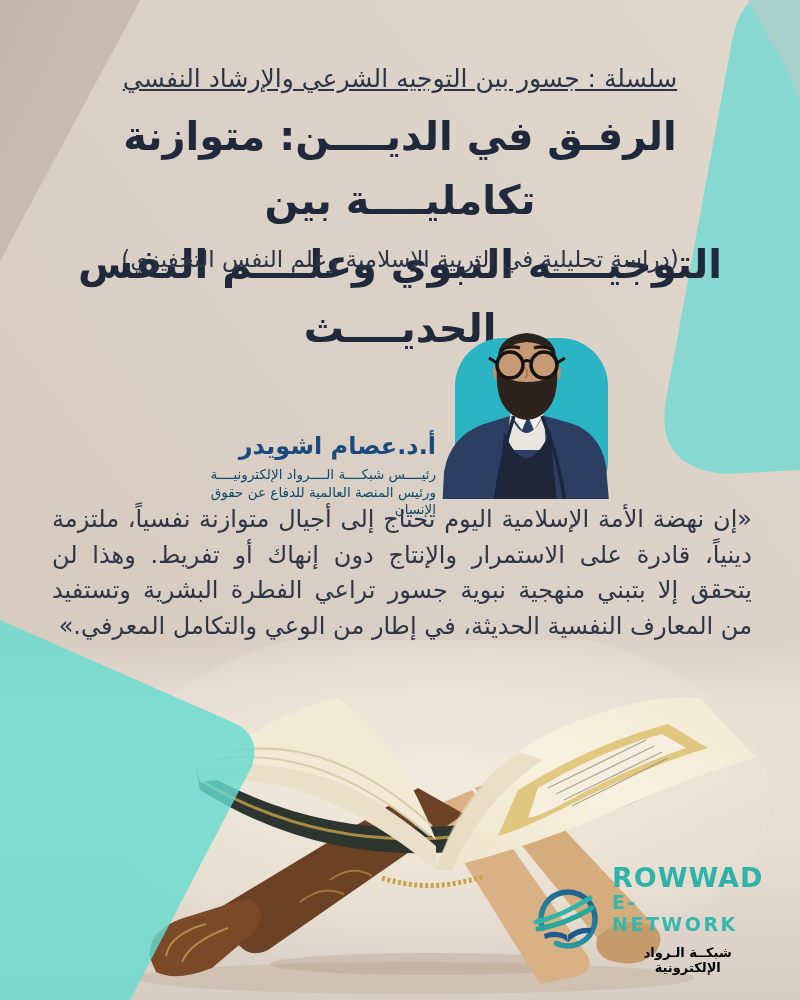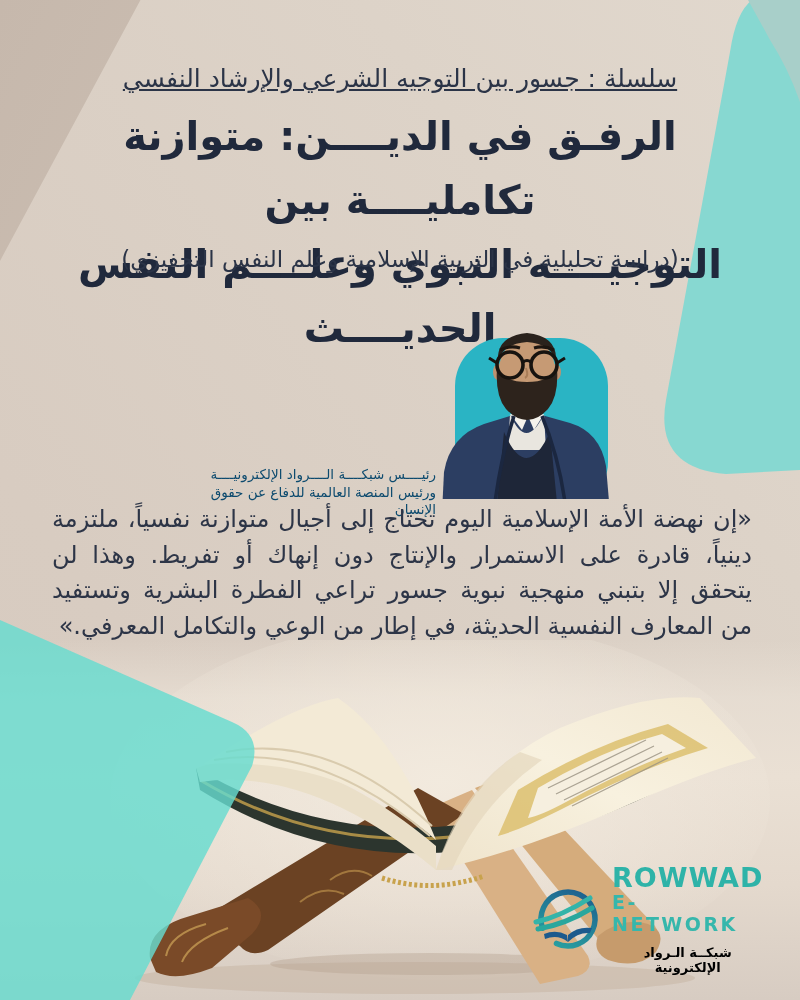--- a/index.html
+++ b/index.html
@@ -87,20 +87,21 @@
       <path d="M88,50 Q91,58 87,60" stroke="#a87d58" stroke-width="2" fill="none"></path>
       <path d="M62,32 Q72,27 82,30" stroke="#1c1510" stroke-width="3" fill="none"></path>
       <path d="M96,30 Q106,27 116,32" stroke="#1c1510" stroke-width="3" fill="none"></path>
       <circle cx="72" cy="47" r="13" fill="none" stroke="#17130f" stroke-width="3.6"></circle>
       <circle cx="106" cy="47" r="13" fill="none" stroke="#17130f" stroke-width="3.6"></circle>
       <path d="M85,44 Q89,41 93,44" stroke="#17130f" stroke-width="3" fill="none"></path>
       <path d="M59,45 L51,40 M119,45 L127,40" stroke="#17130f" stroke-width="3" fill="none"></path>
     </svg>
   </div>
 
+  <div class="author-name">أ.د.عصام اشويدر</div>
   <div class="author-roles">
     <div>رئيــــس شبكــــة الــــرواد الإلكترونيــــة</div>
     <div>ورئيس المنصة العالمية للدفاع عن حقوق الإنسان</div>
   </div>
 
   <div class="quote">
     <span class="quote-line">«إن نهضة الأمة الإسلامية اليوم تحتاج إلى أجيال متوازنة نفسياً، ملتزمة</span>
     <span class="quote-line">دينياً، قادرة على الاستمرار والإنتاج دون إنهاك أو تفريط. وهذا لن</span>
     <span class="quote-line">يتحقق إلا بتبني منهجية نبوية جسور تراعي الفطرة البشرية وتستفيد</span>
     <span class="quote-line">من المعارف النفسية الحديثة، في إطار من الوعي والتكامل المعرفي.»</span>

